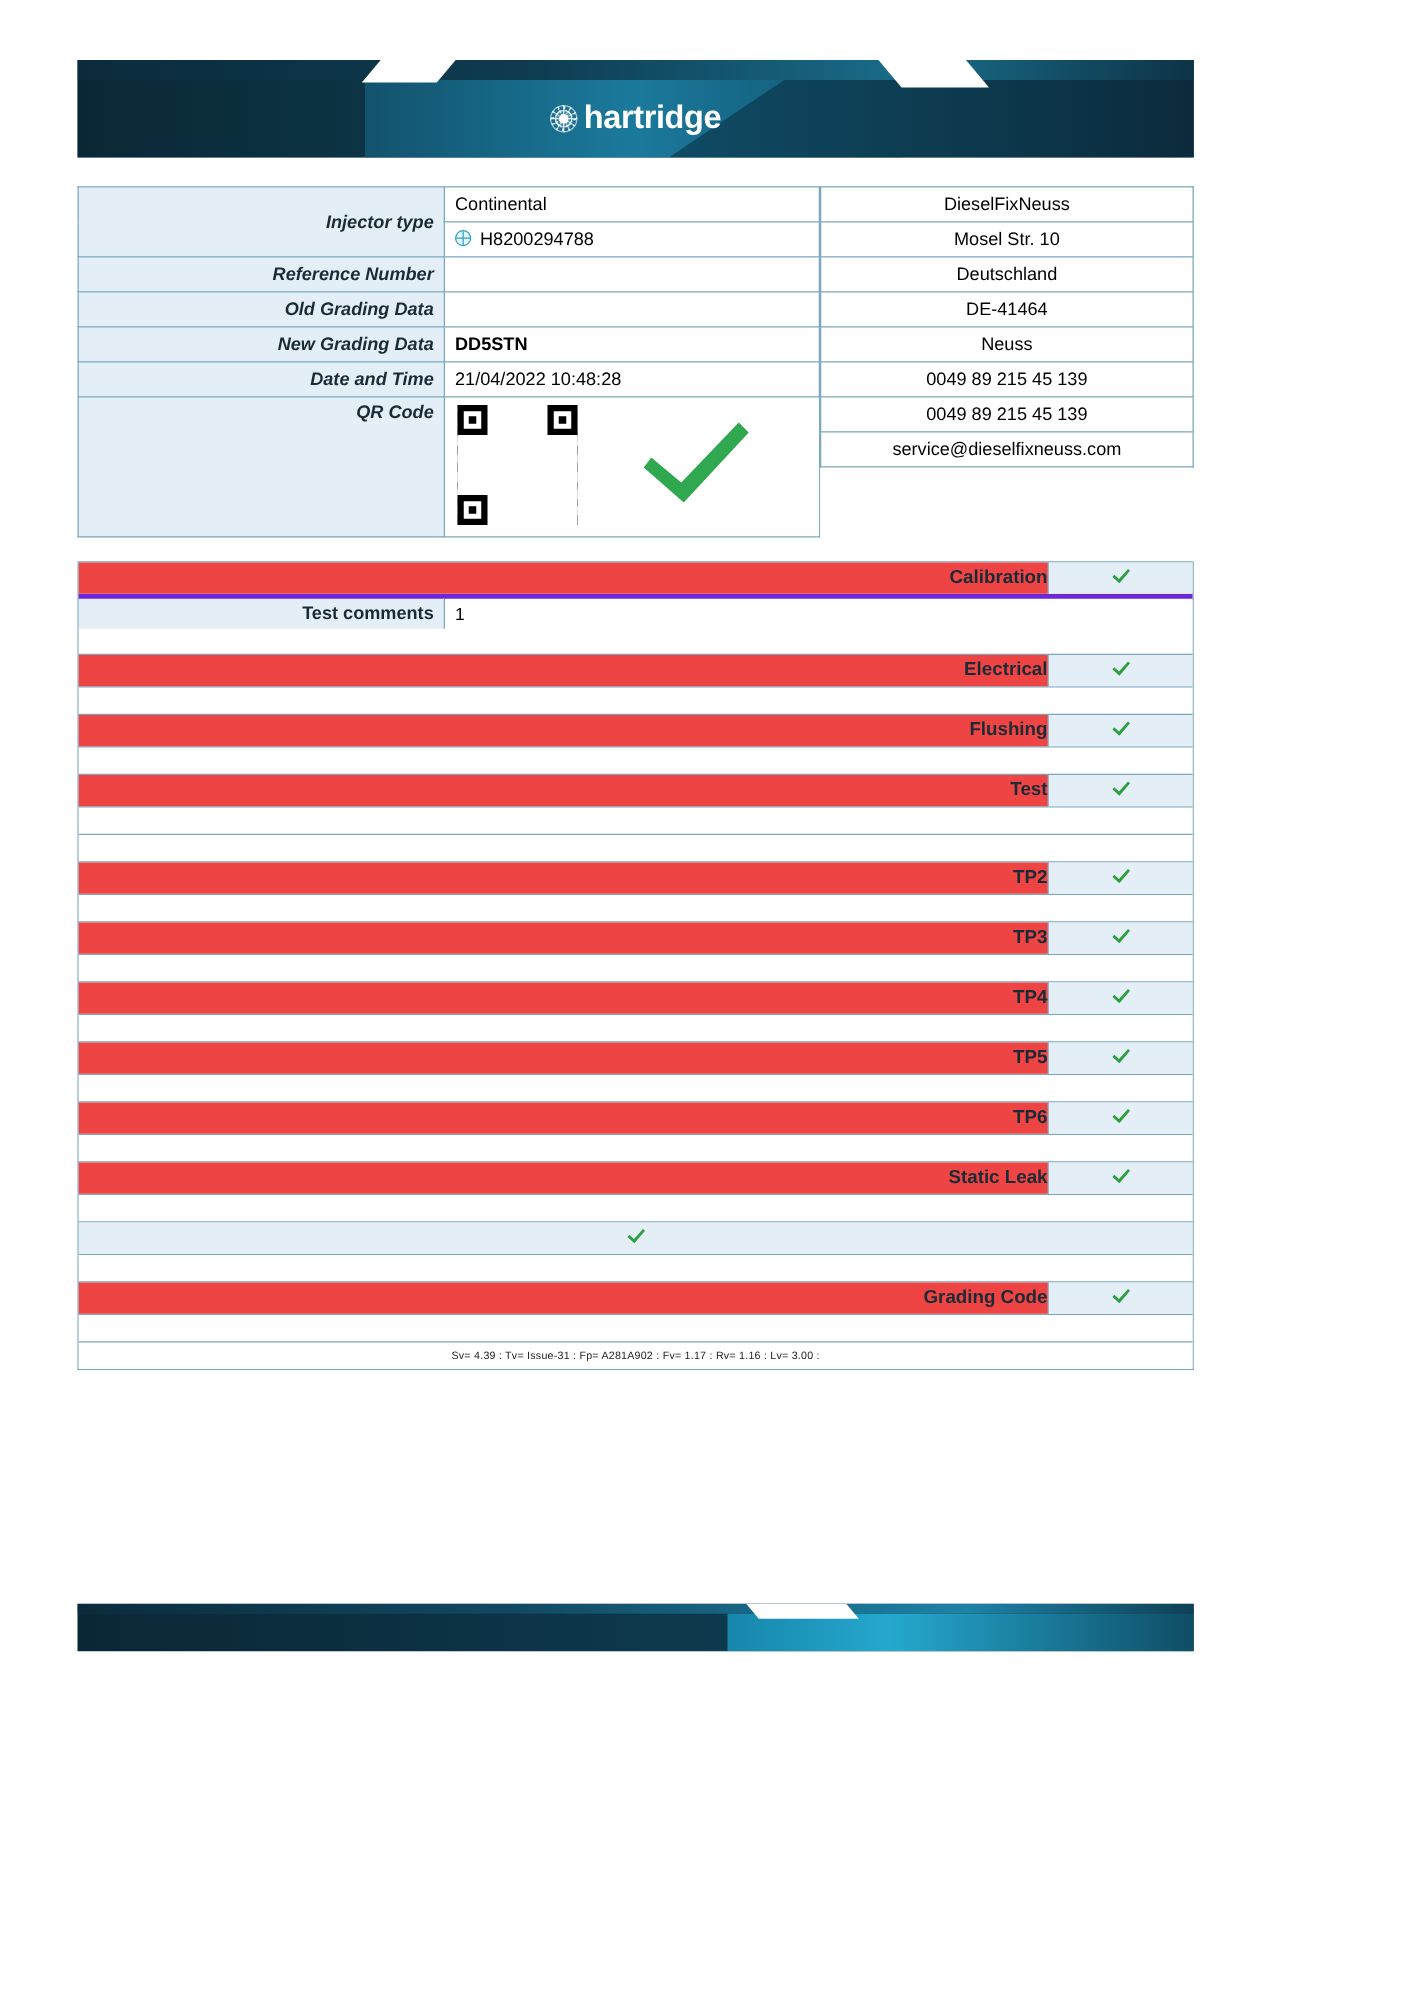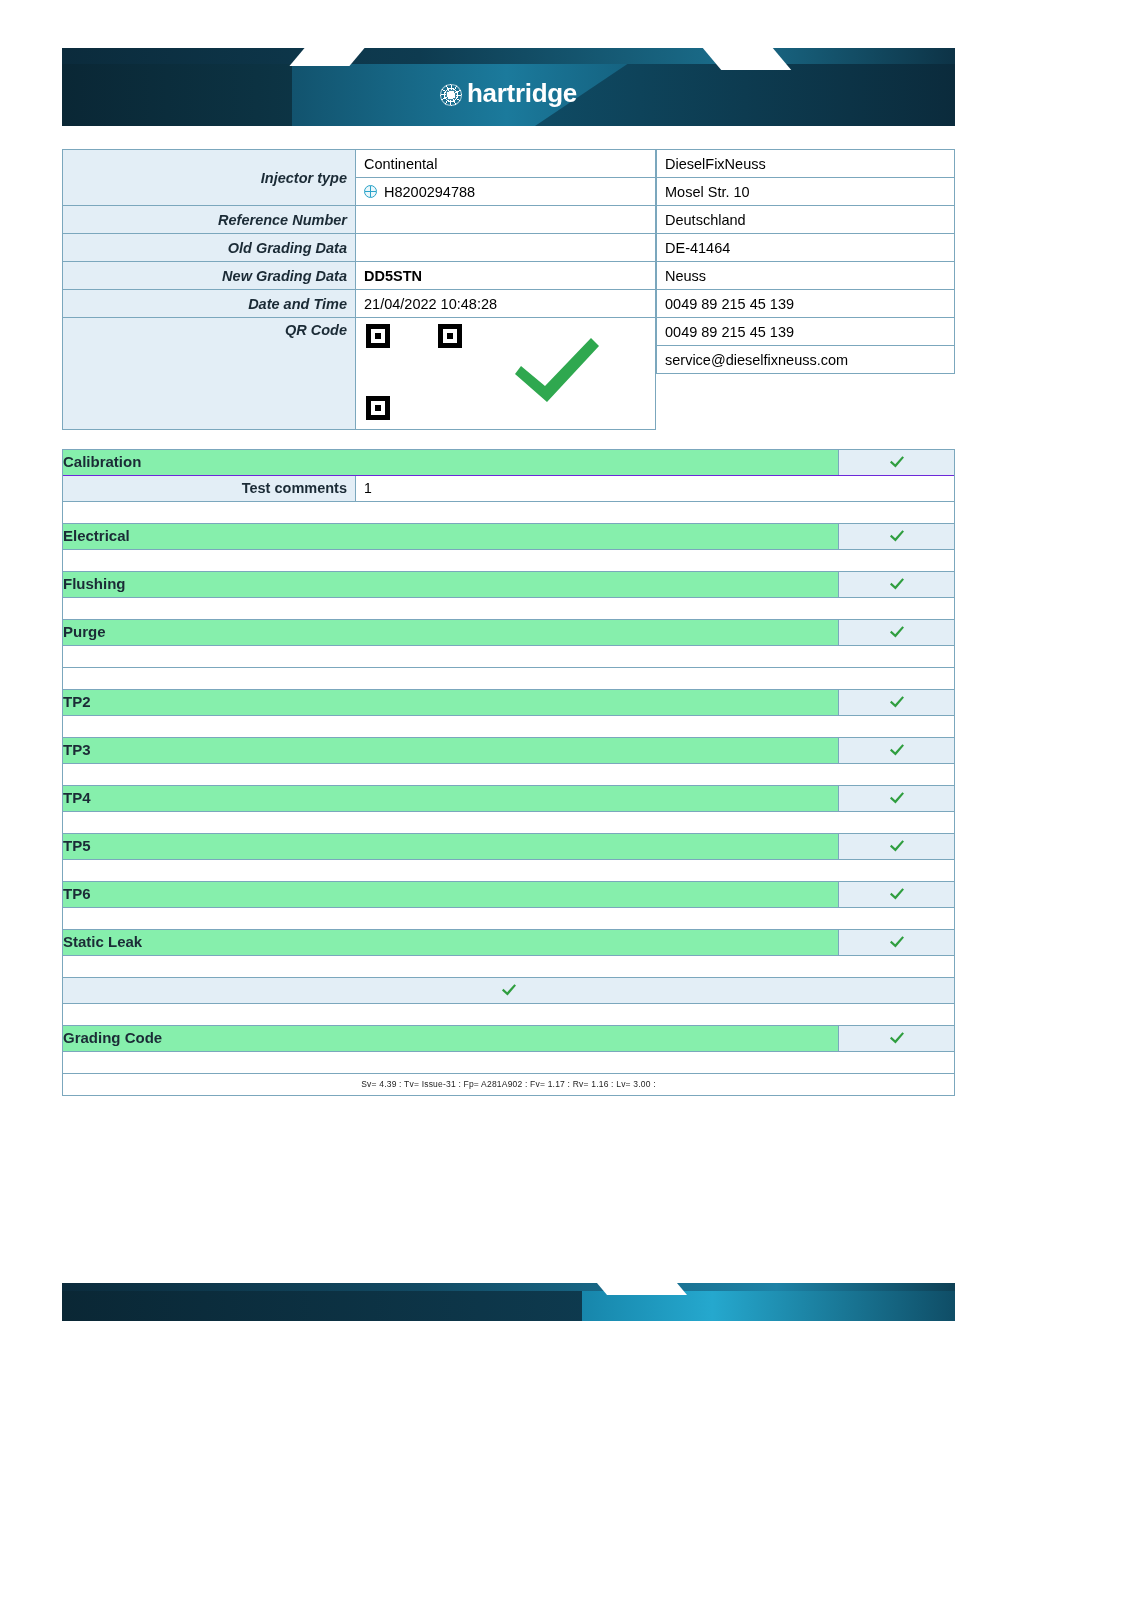--- a/index.html
+++ b/index.html
@@ -153,20 +153,21 @@
     top: 149px;
     width: 594px;
     border-collapse: collapse;
   }
   .table-right {
     position: absolute;
     left: 656px;
     top: 149px;
     width: 299px;
     border-collapse: collapse;
+    text-align: center;
   }
   .table-left td, .table-right td {
     border: 1px solid #7ba7bd;
     height: 28px;
     font-size: 14.5px;
     padding: 2px 8px;
     vertical-align: middle;
   }
   .lbl {
     width: 293px;
@@ -254,43 +255,44 @@
     border: 1px solid #7ba7bd;
     border-top: none;
   }
   .res-row {
     display: flex;
     border-top: 1px solid #7ba7bd;
     height: 26px;
   }
   .res-title {
     flex: 0 0 776px;
-    background: #86efac;
+    background: #ef4444;
     border-right: 1px solid #7ba7bd;
-    text-align: left;
+    text-align: right;
     font-weight: bold;
     font-size: 15px;
     line-height: 24px;
     color: #1b2b36;
   }
   .res-status {
     flex: 1 1 auto;
     background: #e3eef6;
     text-align: center;
     line-height: 24px;
   }
   .spacer-row {
     height: 22px;
     border-top: 1px solid #7ba7bd;
     background: #ffffff;
   }
   .comment-row {
     display: flex;
-    border-top: 1px solid #6d28d9;
+    border-top: 5px solid #6d28d9;
     height: 26px;
+    align-items: center;
   }
   .comment-label {
     flex: 0 0 293px;
     background: #e3eef6;
     border-right: 1px solid #7ba7bd;
     text-align: right;
     font-weight: bold;
     font-size: 14.5px;
     line-height: 24px;
     padding-right: 8px;
@@ -442,21 +444,21 @@
       <div class="res-title">Flushing</div>
       <div class="res-status">
         <svg class="tick-small" viewBox="0 0 16 14">
             <path d="M1 7.5 L2.4 5.8 L6.2 9.2 L13.4 1.2 L15 2.6 L6.5 12.6 Z" fill="#2f9e3f"></path>
           </svg>
       </div>
     </div>
     <div class="spacer-row"></div>
 
     <div class="res-row">
-      <div class="res-title">Purge</div>
+      <div class="res-title">Test</div>
       <div class="res-status">
         <svg class="tick-small" viewBox="0 0 16 14">
             <path d="M1 7.5 L2.4 5.8 L6.2 9.2 L13.4 1.2 L15 2.6 L6.5 12.6 Z" fill="#2f9e3f"></path>
           </svg>
       </div>
     </div>
     <div class="spacer-row"></div>
 
     <div class="spacer-row"></div>
 

